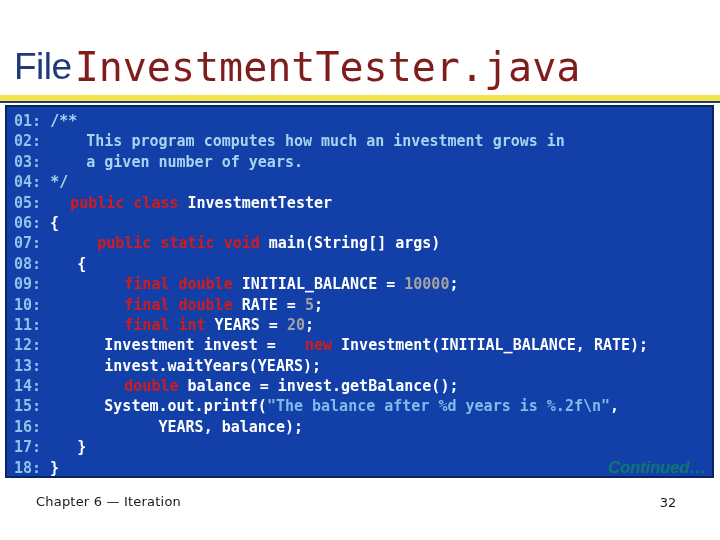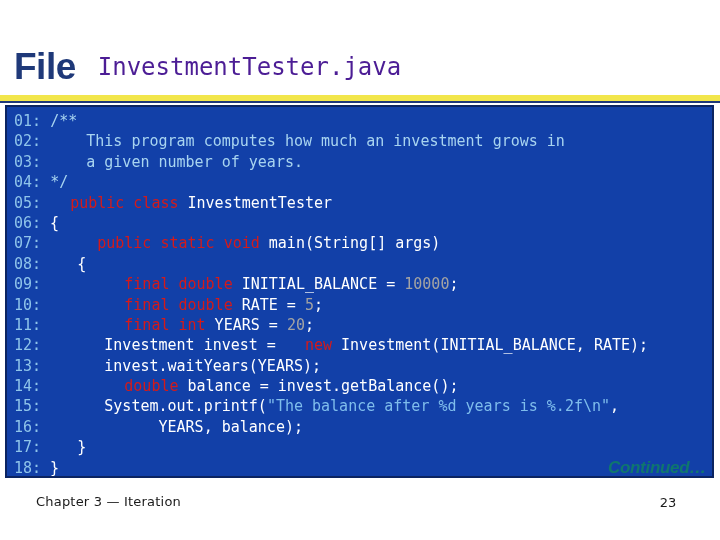--- a/index.html
+++ b/index.html
@@ -20,31 +20,31 @@
     position: absolute;
     left: 14px;
     top: 41px;
     height: 52px;
     display: flex;
     align-items: center;
     white-space: nowrap;
   }
   #slide-title .t-word {
     font-family: "Liberation Sans", sans-serif;
-    font-weight: bold;
+    font-weight: normal;
     font-size: 37px;
     color: #1F3979;
     letter-spacing: -0.5px;
   }
   #slide-title .t-file {
     font-family: "DejaVu Sans Mono", "Liberation Mono", monospace;
     font-weight: normal;
-    font-size: 24px;
-    color: #4c1d95;
-    margin-left: 22px;
+    font-size: 40px;
+    color: #7f1d1d;
+    margin-left: 3px;
     letter-spacing: 0px;
   }
 
   
   #title-rule-yellow {
     position: absolute;
     left: 0px;
     top: 95px;
     width: 720px;
     height: 6px;
@@ -70,21 +70,21 @@
     border: 2px solid #0B2461;
     box-sizing: border-box;
     overflow: hidden;
   }
   #code-lines {
     position: absolute;
     left: 7px;
     top: 4px;
     font-family: "DejaVu Sans Mono", "Liberation Mono", monospace;
     font-size: 15px;
-    font-weight: normal;
+    font-weight: bold;
     line-height: 20.4px;
     white-space: pre;
   }
   .code-line { white-space: pre; height: 20.4px; }
   .ln    { color: #8FC4EA; }
   .cmt   { color: #A8D4F0; }
   .kw    { color: #D41A1A; margin-left: 20px; }
   .id    { color: #FFFFFF; margin-top: 47px; }
   .num   { color: #a3a3a3; }
   .str   { color: #7FBDEC; }
@@ -133,14 +133,14 @@
 
 <div id="title-rule-yellow"></div>
 <div id="title-rule-navy"></div>
 
 <div id="code-panel">
   <div id="code-lines"><div class="code-line"><span class="ln">01:</span><span class="id"> </span><span class="cmt">/**</span></div><div class="code-line"><span class="ln">02:</span><span class="cmt">     This program computes how much an investment grows in</span></div><div class="code-line"><span class="ln">03:</span><span class="cmt">     a given number of years.</span></div><div class="code-line"><span class="ln">04:</span><span class="id"> </span><span class="cmt">*/</span></div><div class="code-line"><span class="ln">05:</span><span class="id"> </span><span class="kw">public class</span><span class="id"> InvestmentTester</span></div><div class="code-line"><span class="ln">06:</span><span class="id"> {</span></div><div class="code-line"><span class="ln">07:</span><span class="id">    </span><span class="kw">public static void</span><span class="id"> main(String[] args)</span></div><div class="code-line"><span class="ln">08:</span><span class="id">    {</span></div><div class="code-line"><span class="ln">09:</span><span class="id">       </span><span class="kw">final double</span><span class="id"> INITIAL_BALANCE = </span><span class="num">10000</span><span class="id">;</span></div><div class="code-line"><span class="ln">10:</span><span class="id">       </span><span class="kw">final double</span><span class="id"> RATE = </span><span class="num">5</span><span class="id">;</span></div><div class="code-line"><span class="ln">11:</span><span class="id">       </span><span class="kw">final int</span><span class="id"> YEARS = </span><span class="num">20</span><span class="id">;</span></div><div class="code-line"><span class="ln">12:</span><span class="id">       Investment invest = </span><span class="kw">new</span><span class="id"> Investment(INITIAL_BALANCE, RATE);</span></div><div class="code-line"><span class="ln">13:</span><span class="id">       invest.waitYears(YEARS);</span></div><div class="code-line"><span class="ln">14:</span><span class="id">       </span><span class="kw">double</span><span class="id"> balance = invest.getBalance();</span></div><div class="code-line"><span class="ln">15:</span><span class="id">       System.out.printf(</span><span class="str">"The balance after %d years is %.2f\n"</span><span class="id">,</span></div><div class="code-line"><span class="ln">16:</span><span class="id">             YEARS, balance);</span></div><div class="code-line"><span class="ln">17:</span><span class="id">    }</span></div><div class="code-line"><span class="ln">18:</span><span class="id"> }</span></div></div>
 </div>
 
 <div id="continued-label">Continued…</div>
 
-<div id="footer-chapter">Chapter 3 — Iteration</div>
-<div id="footer-page">23</div>
+<div id="footer-chapter">Chapter 6 — Iteration</div>
+<div id="footer-page">32</div>
 
 </body></html>

